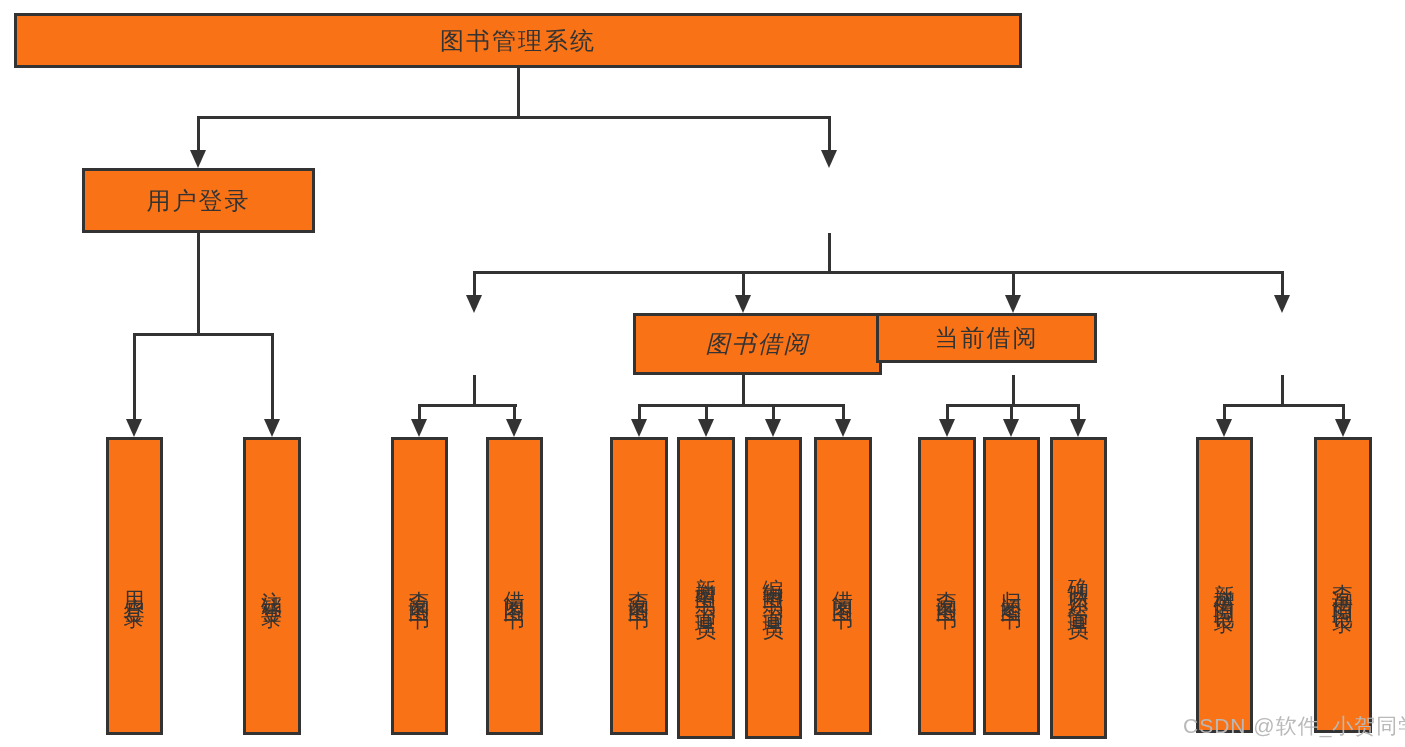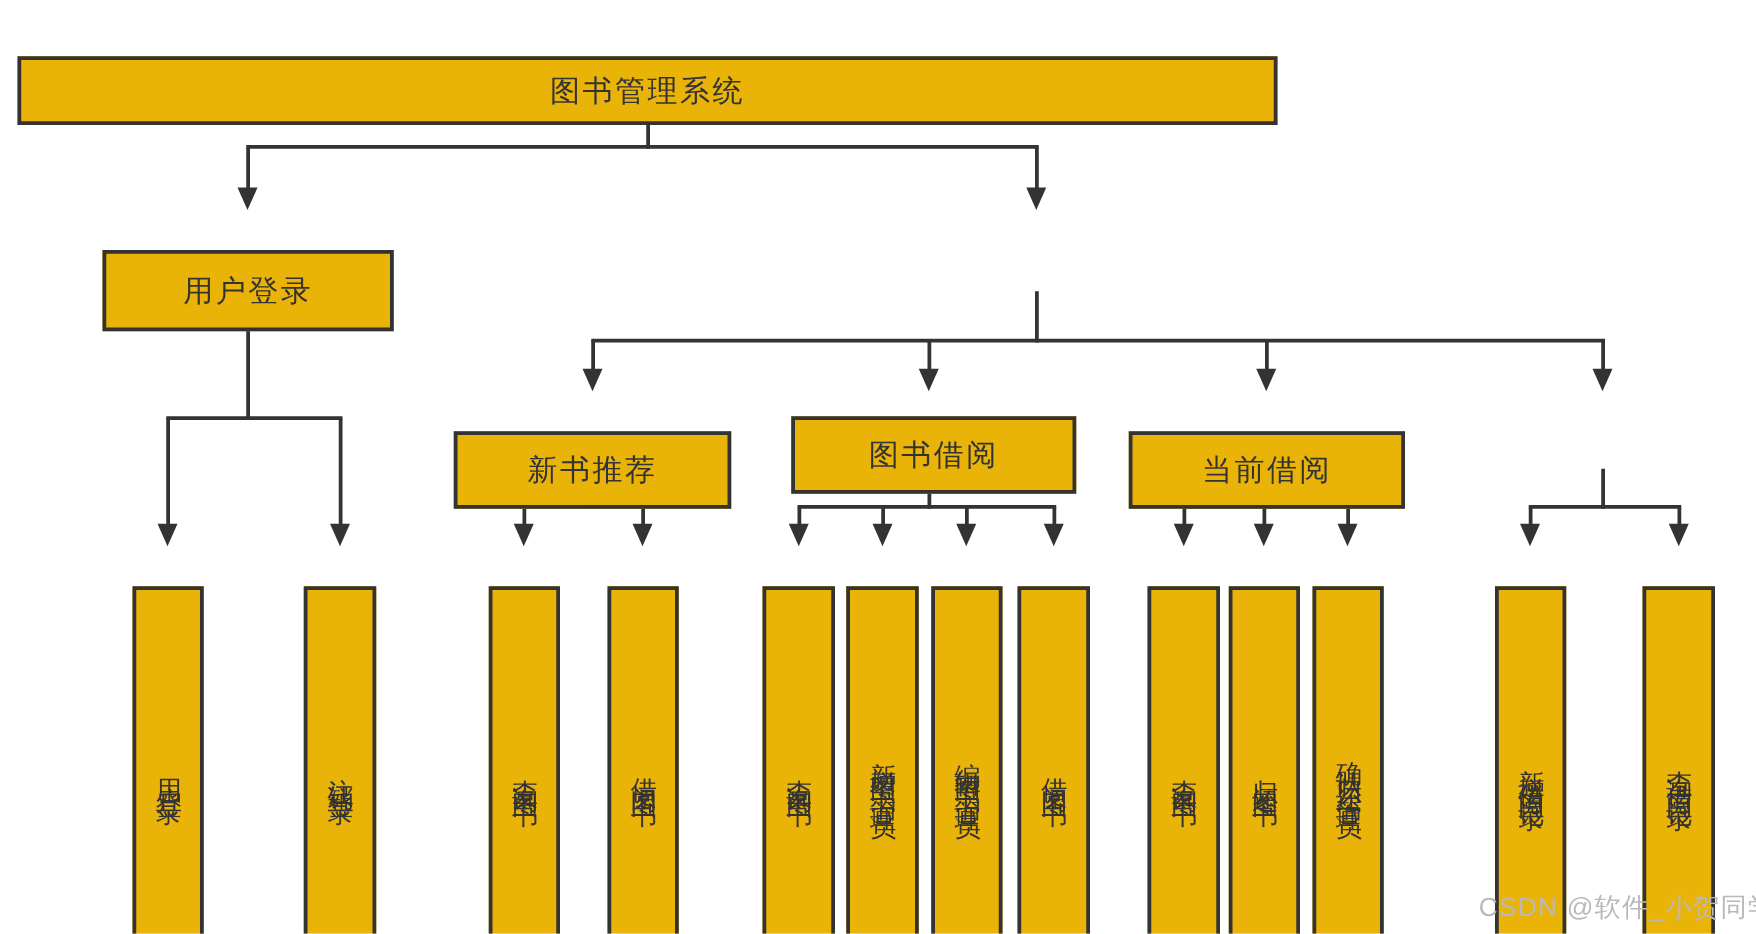--- a/index.html
+++ b/index.html
@@ -1,22 +1,22 @@
 <!DOCTYPE html>
 <html><head>
 <meta charset="utf-8">
 <style>
   html,body{margin:0;padding:0;background:#ffffff;}
   .canvas{
     position:relative;width:1405px;height:747px;background:#ffffff;overflow:hidden;
     font-family:"Liberation Sans","DejaVu Sans",sans-serif;color:#333;
   }
   .box{
-    position:absolute;box-sizing:border-box;border:3px solid #333333;background:#eab308;
-    display:flex;align-items:center;justify-content:center;color:#333333;margin-top:32px;
+    position:absolute;box-sizing:border-box;border:3px solid #333333;background:#f97316;
+    display:flex;align-items:center;justify-content:center;color:#333333;
   }
   .hbox{font-size:24px;letter-spacing:2px;white-space:nowrap;}
   .vbox{
     writing-mode:vertical-rl;text-orientation:mixed;
     font-size:21px;letter-spacing:6px;line-height:1;
   }
   .line{position:absolute;background:#333333;}
   .arrow{
     position:absolute;width:0;height:0;
     border-left:8px solid transparent;border-right:8px solid transparent;
@@ -92,27 +92,24 @@
   <div class="arrow" style="left:1335px;top:419px;"></div>
 
   <div class="box hbox" style="left:14px;top:13px;width:1008px;height:55px;">
     <span>图书管理系统</span>
   </div>
 
   <div class="box hbox" style="left:82px;top:168px;width:233px;height:65px;">
     <span>用户登录</span>
   </div>
 
-  <div class="box hbox" style="left:363px;top:313px;width:222px;height:62px;">
-    <span>新书推荐</span>
-  </div>
-  <div class="box hbox" style="left:633px;top:301px;width:228px;height:62px;">
+  <div class="box hbox" style="left:633px;top:313px;width:249px;height:62px;font-style:italic;">
     <span>图书借阅</span>
   </div>
-  <div class="box hbox" style="left:903px;top:313px;width:221px;height:62px;">
+  <div class="box hbox" style="left:876px;top:313px;width:221px;height:50px;">
     <span>当前借阅</span>
   </div>
 
   <div class="box vbox" style="left:106px;top:437px;width:57px;height:298px;">
     <span>用户登录</span>
   </div>
   <div class="box vbox" style="left:243px;top:437px;width:58px;height:298px;">
     <span>注销登录</span>
   </div>
 

